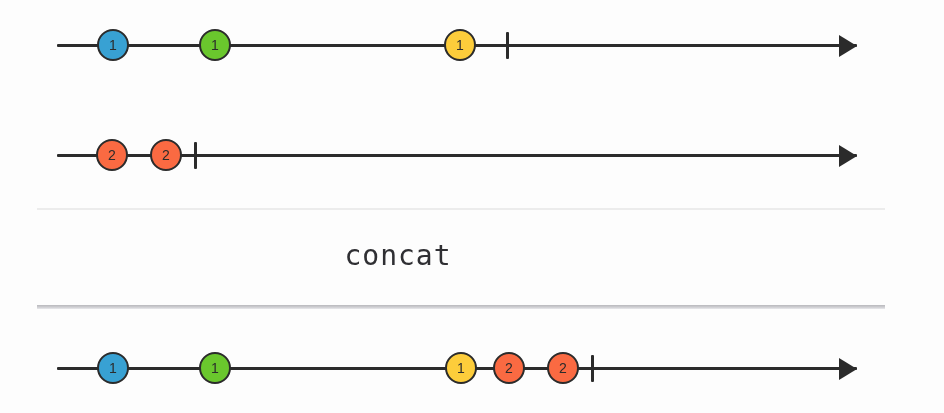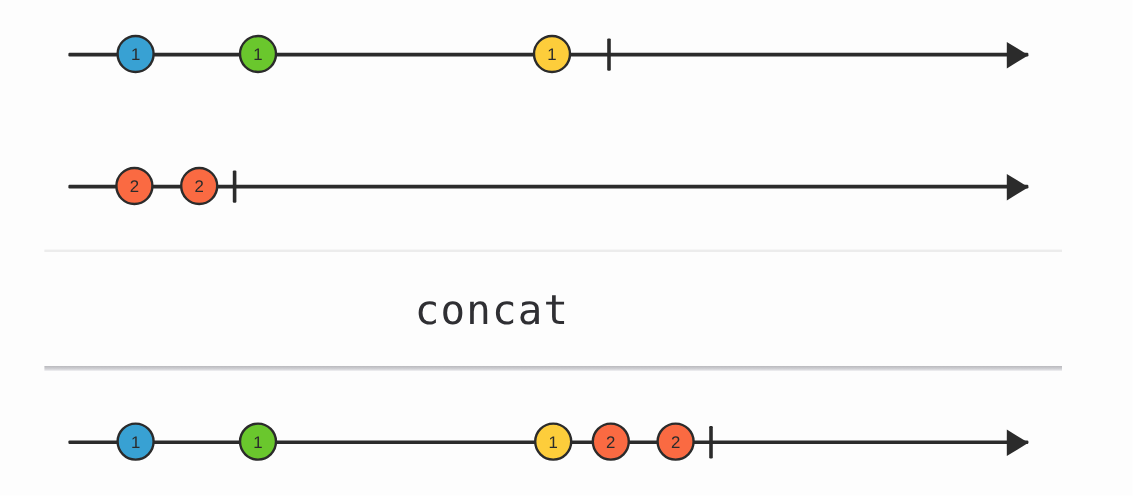--- a/index.html
+++ b/index.html
@@ -86,25 +86,25 @@
   .separator.top {
     background: #ececec;
   }
   .separator.bottom {
     background: linear-gradient(to bottom, #b9b9bd 0%, #cfcfd3 55%, #e9e9ec 100%);
     height: 4px;
   }
 
   .operator-label {
     position: absolute;
-    left: 16px;
+    left: 4px;
     width: 788px;
     text-align: center;
     font-family: "DejaVu Sans Mono", "Liberation Mono", monospace;
-    font-size: 34px;
+    font-size: 28px;
     color: #2f2f33;
     letter-spacing: 1px;
     white-space: nowrap;
   }
 </style>
 </head>
 <body>
 
 <div id="diagram">
 

